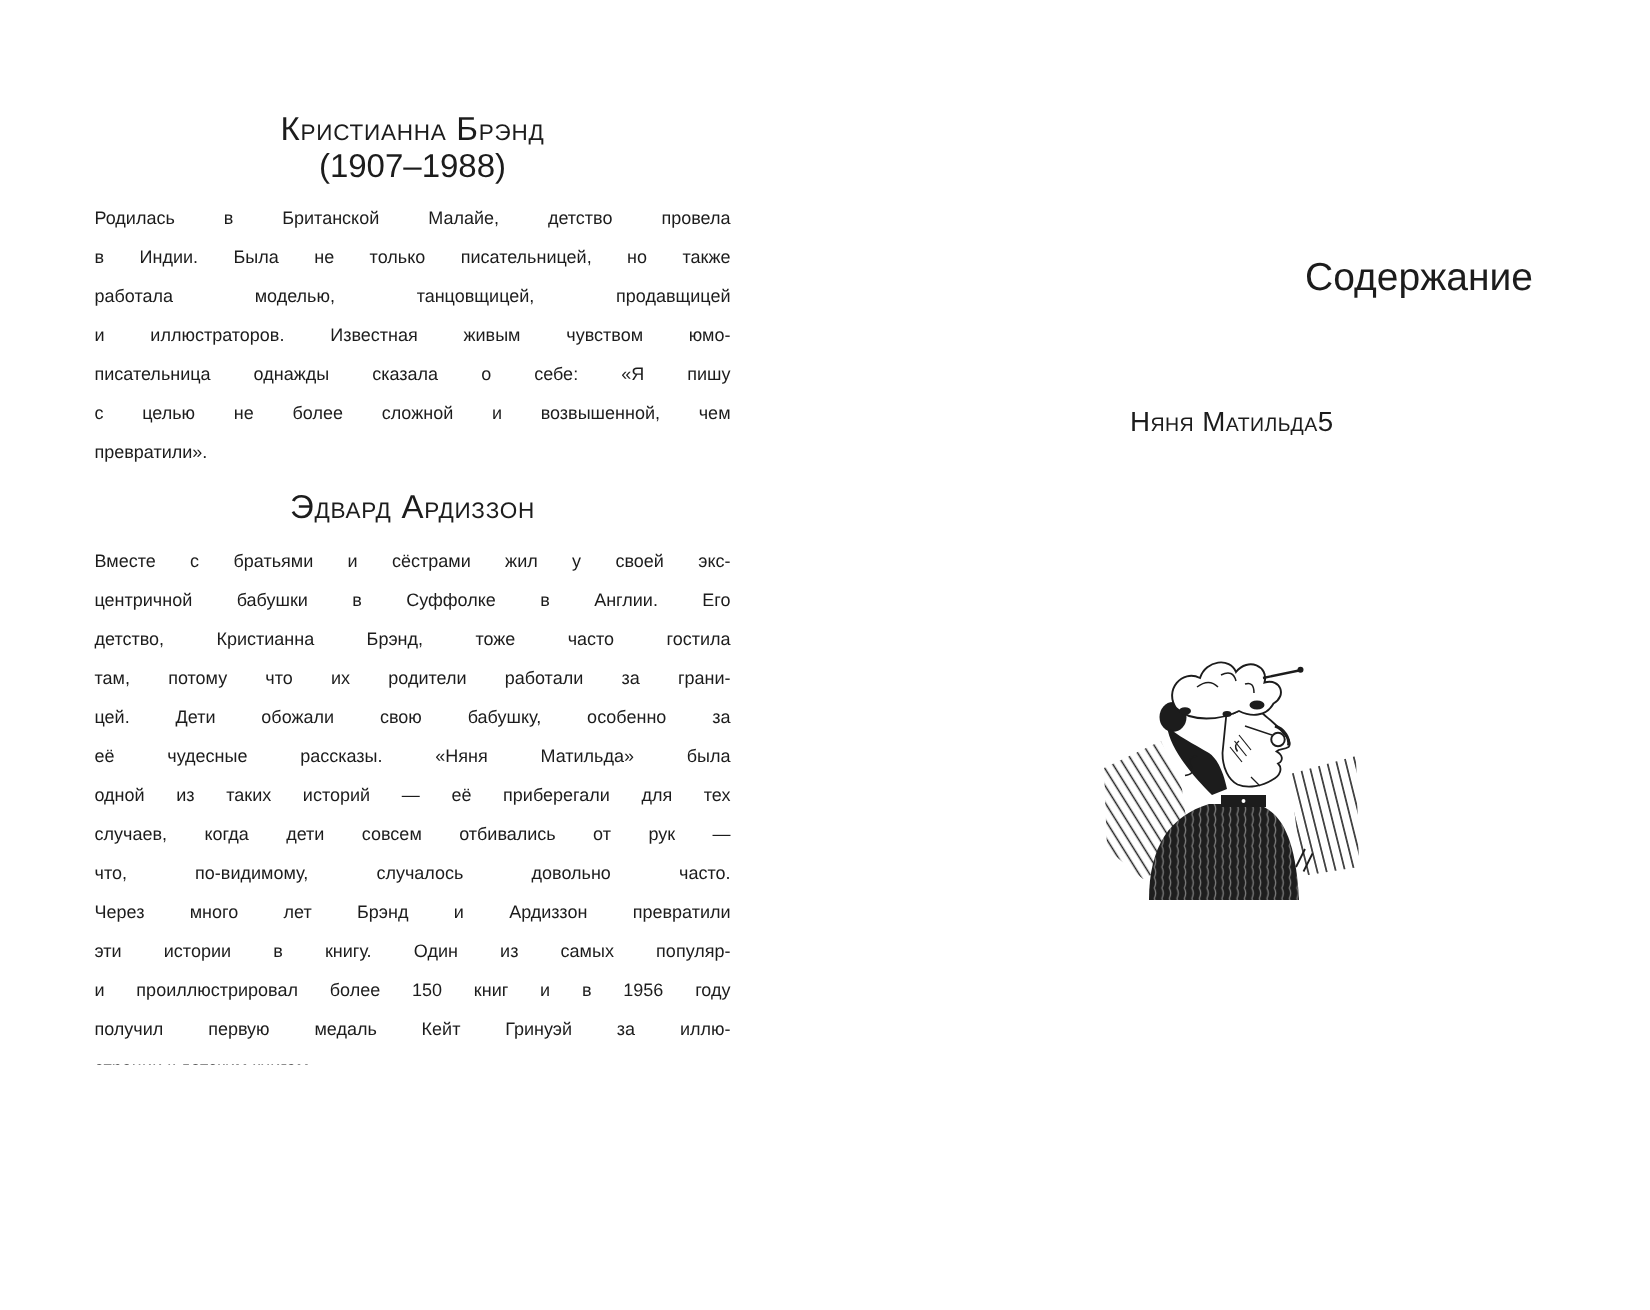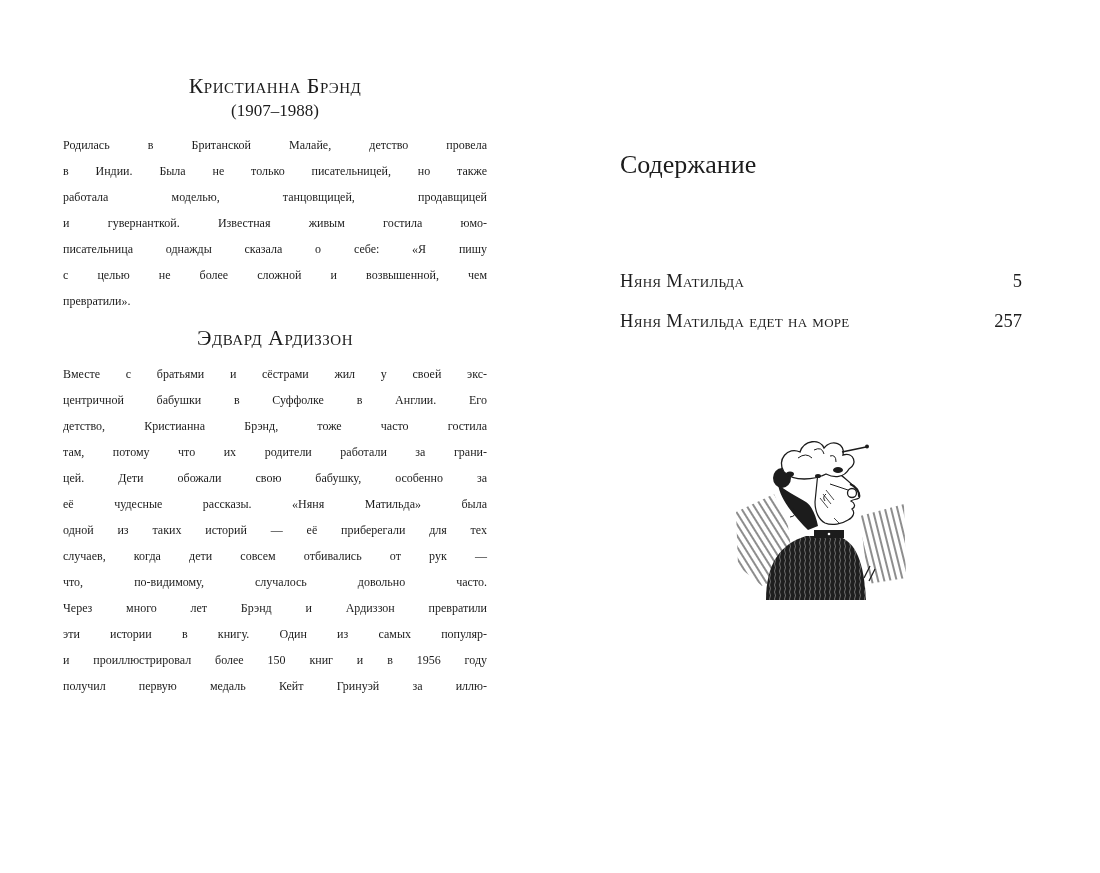--- a/index.html
+++ b/index.html
@@ -6,41 +6,41 @@
     margin: 0;
     padding: 0;
     background: #ffffff;
   }
   .canvas {
     position: relative;
     width: 1100px;
     height: 710px;
     background: #ffffff;
     color: #1c1c1c;
-    font-family: Liberation Serif, serif;
+    font-family: Liberation Sans, sans-serif;
     overflow: hidden;
   }
 
   
   .left-page {
     position: absolute;
     left: 63px;
     top: 74px;
     width: 424px;
   }
   .author-name {
     text-align: center;
     font-variant: small-caps;
     font-size: 22px;
     line-height: 24px;
     letter-spacing: 0.5px;
   }
   .author-dates {
     text-align: center;
-    font-size: 17px;
+    font-size: 22px;
     line-height: 20px;
     margin-top: 3px;
   }
   .bio {
     margin-top: 11px;
   }
   .bio-line {
     font-size: 12px;
     line-height: 26px;
     text-align: justify;
@@ -51,35 +51,35 @@
     text-align-last: left;
   }
   .section-2 {
     margin-top: 12px;
   }
 
   
   .toc-title {
     position: absolute;
     left: 620px;
-    top: 149px;
+    top: 168px;
     width: 402px;
-    text-align: left;
+    text-align: right;
     font-size: 26px;
     line-height: 32px;
   }
   .toc-list {
     position: absolute;
     left: 620px;
     top: 268px;
     width: 402px;
   }
   .toc-row {
     display: flex;
-    justify-content: space-between;
+    justify-content: center;
     align-items: baseline;
     line-height: 26px;
     margin-bottom: 14px;
   }
   .toc-label {
     font-variant: small-caps;
     font-size: 18.5px;
     letter-spacing: 0.3px;
   }
   .toc-page {
@@ -103,21 +103,21 @@
 
   <div class="left-page">
 
     <div>
       <div class="author-name">Кристианна Брэнд</div>
       <div class="author-dates">(1907–1988)</div>
       <div class="bio">
         <div class="bio-line">Родилась в Британской Малайе, детство провела</div>
         <div class="bio-line">в Индии. Была не только писательницей, но также</div>
         <div class="bio-line">работала моделью, танцовщицей, продавщицей</div>
-        <div class="bio-line">и гувернанткой. Известная живым гостила юмо-</div>
+        <div class="bio-line">и иллюстраторов. Известная живым чувством юмо-</div>
         <div class="bio-line">писательница однажды сказала о себе: «Я пишу</div>
         <div class="bio-line">с целью не более сложной и возвышенной, чем</div>
         <div class="bio-line last">превратили».</div>
       </div>
     </div>
 
     <div class="section-2">
       <div class="author-name">Эдвард Ардиззон</div>
       <div class="bio">
         <div class="bio-line">Вместе с братьями и сёстрами жил у своей экс-</div>
@@ -138,24 +138,20 @@
     </div>
   </div>
 
   <div class="toc-title">Содержание</div>
 
   <div class="toc-list">
     <div class="toc-row">
       <span class="toc-label">Няня Матильда</span>
       <span class="toc-page">5</span>
     </div>
-    <div class="toc-row">
-      <span class="toc-label">Няня Матильда едет на море</span>
-      <span class="toc-page">257</span>
-    </div>
   </div>
 
   <div class="illustration">
     <svg viewBox="0 0 186 162" xmlns="http://www.w3.org/2000/svg">
       <defs>
         <pattern id="hatchA" patternUnits="userSpaceOnUse" width="6" height="6" patternTransform="rotate(-32)">
           <line x1="3" y1="0" x2="3" y2="6" stroke="#1c1c1c" stroke-width="1"></line>
         </pattern>
         <pattern id="hatchB" patternUnits="userSpaceOnUse" width="6" height="6" patternTransform="rotate(-14)">
           <line x1="3" y1="0" x2="3" y2="6" stroke="#1c1c1c" stroke-width="1"></line>

